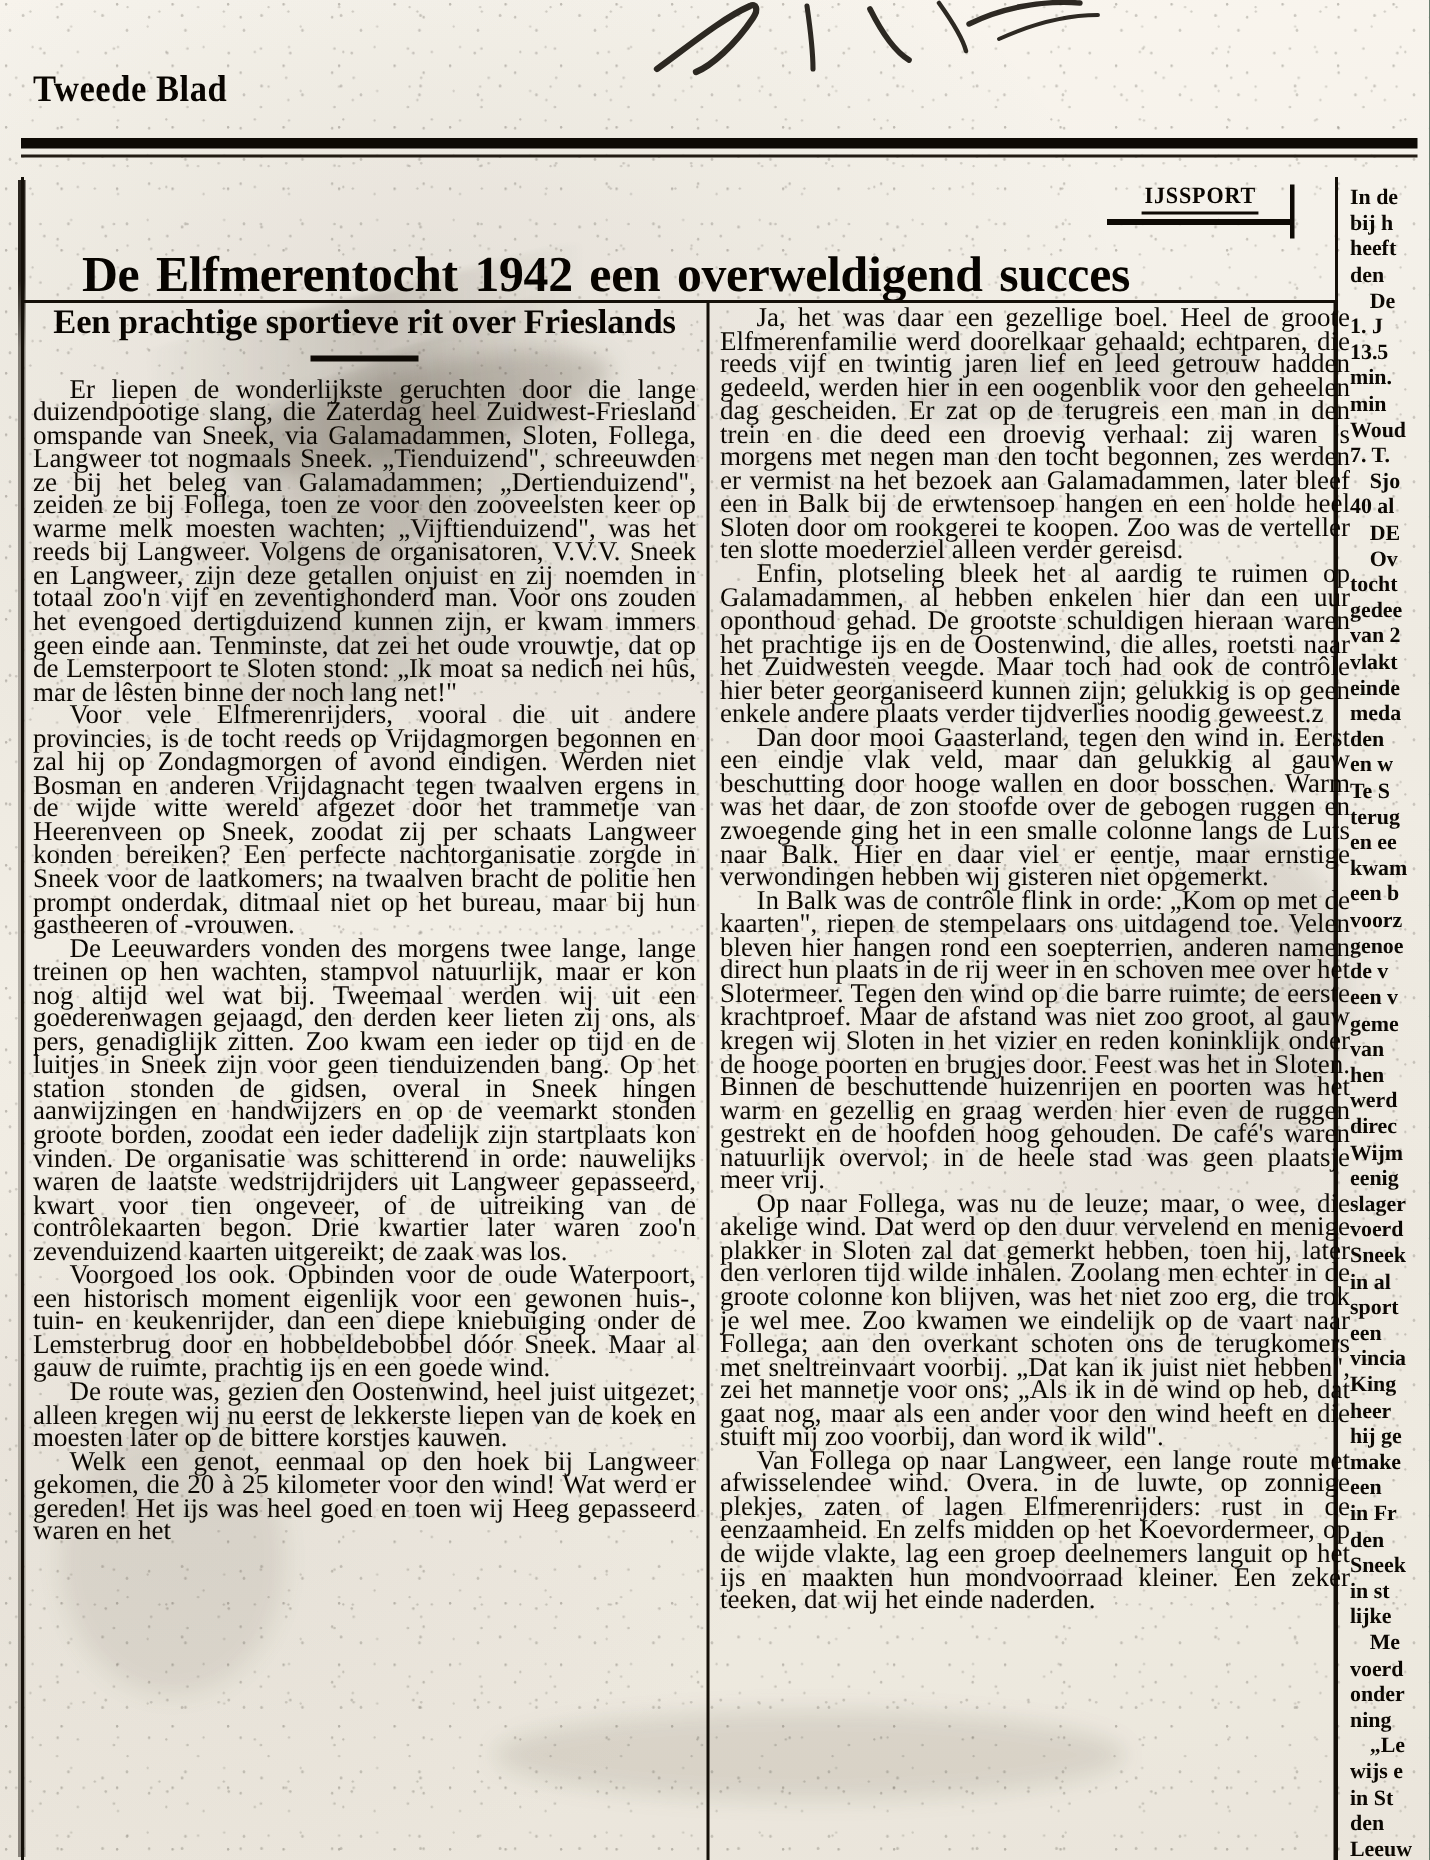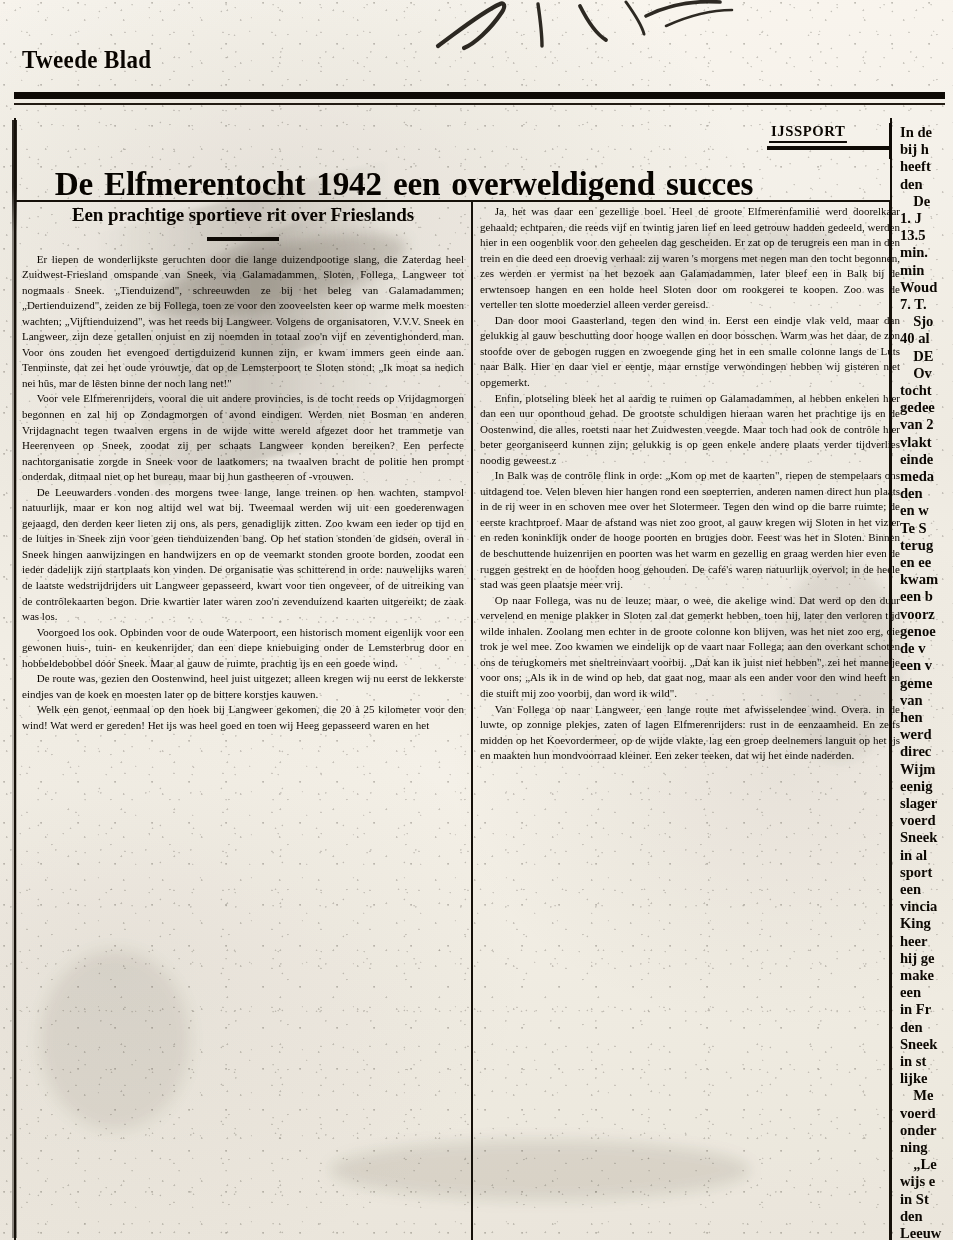--- a/index.html
+++ b/index.html
@@ -104,21 +104,22 @@
     position: absolute;
     left: 14px; top: 118px;
     width: 877px; height: 1122px;
   }
   .frame-left  { position: absolute; left: 0;   top: 0; bottom: 0; width: 2px;  background: #1d1812; }
   .frame-right { position: absolute; right: -1px; top: 0; bottom: 0; width: 2.5px; background: #1d1812; }
 
   
   .kicker-wrap {
     position: absolute;
-    right: 0; top: 4px;
+    right: 29px; top: 4px;
+    text-align: center;
   }
   .kicker {
     font-family: "Liberation Serif", "DejaVu Serif", serif;
     font-weight: 700;
     font-size: 15.5px;
     letter-spacing: .6px;
     border-bottom: 2px solid #17130e;
     padding: 0 2px 1px 2px;
     display: inline-block;
     transform: scaleX(.95);
@@ -175,34 +176,34 @@
     position: absolute;
     top: -2px; bottom: 0;
     width: 2px;
     background: #1d1812;
   }
   .div-1 { left: 457px; }
   .div-2 { left: 875px; }
 
   .body {
     font-family: "Liberation Serif", "DejaVu Serif", serif;
-    font-size: 11px;
+    font-size: 18px;
     line-height: 15.55px;
     text-align: justify;
     text-justify: inter-word;
     color: #15110c;
     -webkit-font-smoothing: none;
   }
   .body p { margin: 0; text-indent: 1.35em; }
 
   
   .deck {
     font-family: "Liberation Serif", "DejaVu Serif", serif;
     font-weight: 700;
-    font-size: 19px;
+    font-size: 23px;
     line-height: 21px;
     text-align: center;
     letter-spacing: -.1px;
     margin: 0 0 0 0;
     color: #120e0a;
   }
   .deck-rule {
     width: 72px; height: 3.5px;
     background: #17130e;
     margin: 12px auto 11px auto;
@@ -286,30 +287,30 @@
       <div class="col col-1">
         <div class="deck">
           <div>Een prachtige sportieve rit over Frieslands</div>
         </div>
         <div class="deck-rule"></div>
         <div class="body" id="col1-body">
             <p>Er liepen de wonderlijkste geruchten door die lange duizendpootige slang, die Zaterdag heel Zuidwest-Friesland omspande van Sneek, via Galamadammen, Sloten, Follega, Langweer tot nogmaals Sneek. „Tienduizend", schreeuwden ze bij het beleg van Galamadammen; „Dertienduizend", zeiden ze bij Follega, toen ze voor den zooveelsten keer op warme melk moesten wachten; „Vijftienduizend", was het reeds bij Langweer. Volgens de organisatoren, V.V.V. Sneek en Langweer, zijn deze getallen onjuist en zij noemden in totaal zoo'n vijf en zeventighonderd man. Voor ons zouden het evengoed dertigduizend kunnen zijn, er kwam immers geen einde aan. Tenminste, dat zei het oude vrouwtje, dat op de Lemsterpoort te Sloten stond: „Ik moat sa nedich nei hûs, mar de lêsten binne der noch lang net!"</p>
             <p>Voor vele Elfmerenrijders, vooral die uit andere provincies, is de tocht reeds op Vrijdagmorgen begonnen en zal hij op Zondagmorgen of avond eindigen. Werden niet Bosman en anderen Vrijdagnacht tegen twaalven ergens in de wijde witte wereld afgezet door het trammetje van Heerenveen op Sneek, zoodat zij per schaats Langweer konden bereiken? Een perfecte nachtorganisatie zorgde in Sneek voor de laatkomers; na twaalven bracht de politie hen prompt onderdak, ditmaal niet op het bureau, maar bij hun gastheeren of -vrouwen.</p>
             <p>De Leeuwarders vonden des morgens twee lange, lange treinen op hen wachten, stampvol natuurlijk, maar er kon nog altijd wel wat bij. Tweemaal werden wij uit een goederenwagen gejaagd, den derden keer lieten zij ons, als pers, genadiglijk zitten. Zoo kwam een ieder op tijd en de luitjes in Sneek zijn voor geen tienduizenden bang. Op het station stonden de gidsen, overal in Sneek hingen aanwijzingen en handwijzers en op de veemarkt stonden groote borden, zoodat een ieder dadelijk zijn startplaats kon vinden. De organisatie was schitterend in orde: nauwelijks waren de laatste wedstrijdrijders uit Langweer gepasseerd, kwart voor tien ongeveer, of de uitreiking van de contrôlekaarten begon. Drie kwartier later waren zoo'n zevenduizend kaarten uitgereikt; de zaak was los.</p>
             <p>Voorgoed los ook. Opbinden voor de oude Waterpoort, een historisch moment eigenlijk voor een gewonen huis-, tuin- en keukenrijder, dan een diepe kniebuiging onder de Lemsterbrug door en hobbeldebobbel dóór Sneek. Maar al gauw de ruimte, prachtig ijs en een goede wind.</p>
-            <p>De route was, gezien den Oostenwind, heel juist uitgezet; alleen kregen wij nu eerst de lekkerste eindjes van de koek en moesten later op de bittere korstjes kauwen.</p>
+            <p>De route was, gezien den Oostenwind, heel juist uitgezet; alleen kregen wij nu eerst de lekkerste liepen van de koek en moesten later op de bittere korstjes kauwen.</p>
             <p>Welk een genot, eenmaal op den hoek bij Langweer gekomen, die 20 à 25 kilometer voor den wind! Wat werd er gereden! Het ijs was heel goed en toen wij Heeg gepasseerd waren en het</p>
           </div>
       </div>
 
       <div class="col col-2">
         <div class="body" id="col2-body">
             <p>Ja, het was daar een gezellige boel. Heel de groote Elfmerenfamilie werd doorelkaar gehaald; echtparen, die reeds vijf en twintig jaren lief en leed getrouw hadden gedeeld, werden hier in een oogenblik voor den geheelen dag gescheiden. Er zat op de terugreis een man in den trein en die deed een droevig verhaal: zij waren 's morgens met negen man den tocht begonnen, zes werden er vermist na het bezoek aan Galamadammen, later bleef een in Balk bij de erwtensoep hangen en een holde heel Sloten door om rookgerei te koopen. Zoo was de verteller ten slotte moederziel alleen verder gereisd.</p>
+            <p>Enfin, plotseling bleek het al aardig te ruimen op Galamadammen, al hebben enkelen hier dan een uur oponthoud gehad. De grootste schuldigen hieraan waren het prachtige ijs en de Oostenwind, die alles, roetsti naar het Zuidwesten veegde. Maar toch had ook de contrôle hier beter georganiseerd kunnen zijn; gelukkig is op geen enkele andere plaats verder tijdverlies noodig geweest.z</p>
             <p>Dan door mooi Gaasterland, tegen den wind in. Eerst een eindje vlak veld, maar dan gelukkig al gauw beschutting door hooge wallen en door bosschen. Warm was het daar, de zon stoofde over de gebogen ruggen en zwoegende ging het in een smalle colonne langs de Luts naar Balk. Hier en daar viel er eentje, maar ernstige verwondingen hebben wij gisteren niet opgemerkt.</p>
-            <p>Enfin, plotseling bleek het al aardig te ruimen op Galamadammen, al hebben enkelen hier dan een uur oponthoud gehad. De grootste schuldigen hieraan waren het prachtige ijs en de Oostenwind, die alles, roetsti naar het Zuidwesten veegde. Maar toch had ook de contrôle hier beter georganiseerd kunnen zijn; gelukkig is op geen enkele andere plaats verder tijdverlies noodig geweest.z</p>
             <p>In Balk was de contrôle flink in orde: „Kom op met de kaarten", riepen de stempelaars ons uitdagend toe. Velen bleven hier hangen rond een soepterrien, anderen namen direct hun plaats in de rij weer in en schoven mee over het Slotermeer. Tegen den wind op die barre ruimte; de eerste krachtproef. Maar de afstand was niet zoo groot, al gauw kregen wij Sloten in het vizier en reden koninklijk onder de hooge poorten en brugjes door. Feest was het in Sloten. Binnen de beschuttende huizenrijen en poorten was het warm en gezellig en graag werden hier even de ruggen gestrekt en de hoofden hoog gehouden. De café's waren natuurlijk overvol; in de heele stad was geen plaatsje meer vrij.</p>
             <p>Op naar Follega, was nu de leuze; maar, o wee, die akelige wind. Dat werd op den duur vervelend en menige plakker in Sloten zal dat gemerkt hebben, toen hij, later den verloren tijd wilde inhalen. Zoolang men echter in de groote colonne kon blijven, was het niet zoo erg, die trok je wel mee. Zoo kwamen we eindelijk op de vaart naar Follega; aan den overkant schoten ons de terugkomers met sneltreinvaart voorbij. „Dat kan ik juist niet hebben", zei het mannetje voor ons; „Als ik in de wind op heb, dat gaat nog, maar als een ander voor den wind heeft en die stuift mij zoo voorbij, dan word ik wild".</p>
             <p>Van Follega op naar Langweer, een lange route met afwisselendee wind. Overa. in de luwte, op zonnige plekjes, zaten of lagen Elfmerenrijders: rust in de eenzaamheid. En zelfs midden op het Koevordermeer, op de wijde vlakte, lag een groep deelnemers languit op het ijs en maakten hun mondvoorraad kleiner. Een zeker teeken, dat wij het einde naderden.</p>
           </div>
       </div>
 
     </div>
   </div>
 
   <div class="edge-col" id="edge-col">

